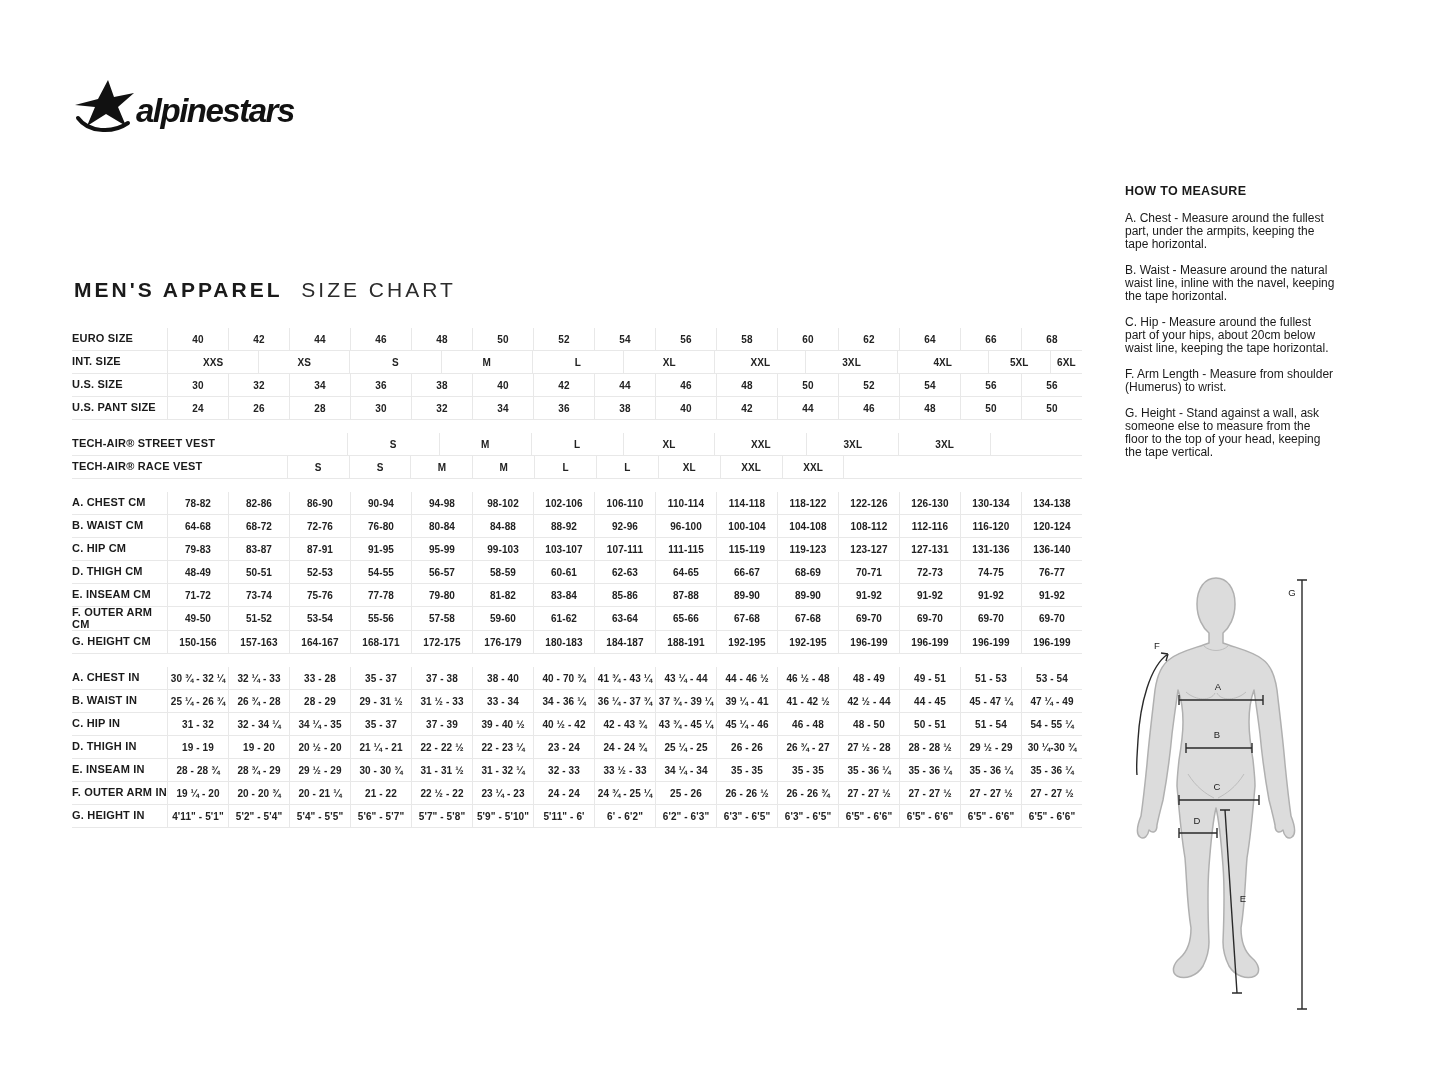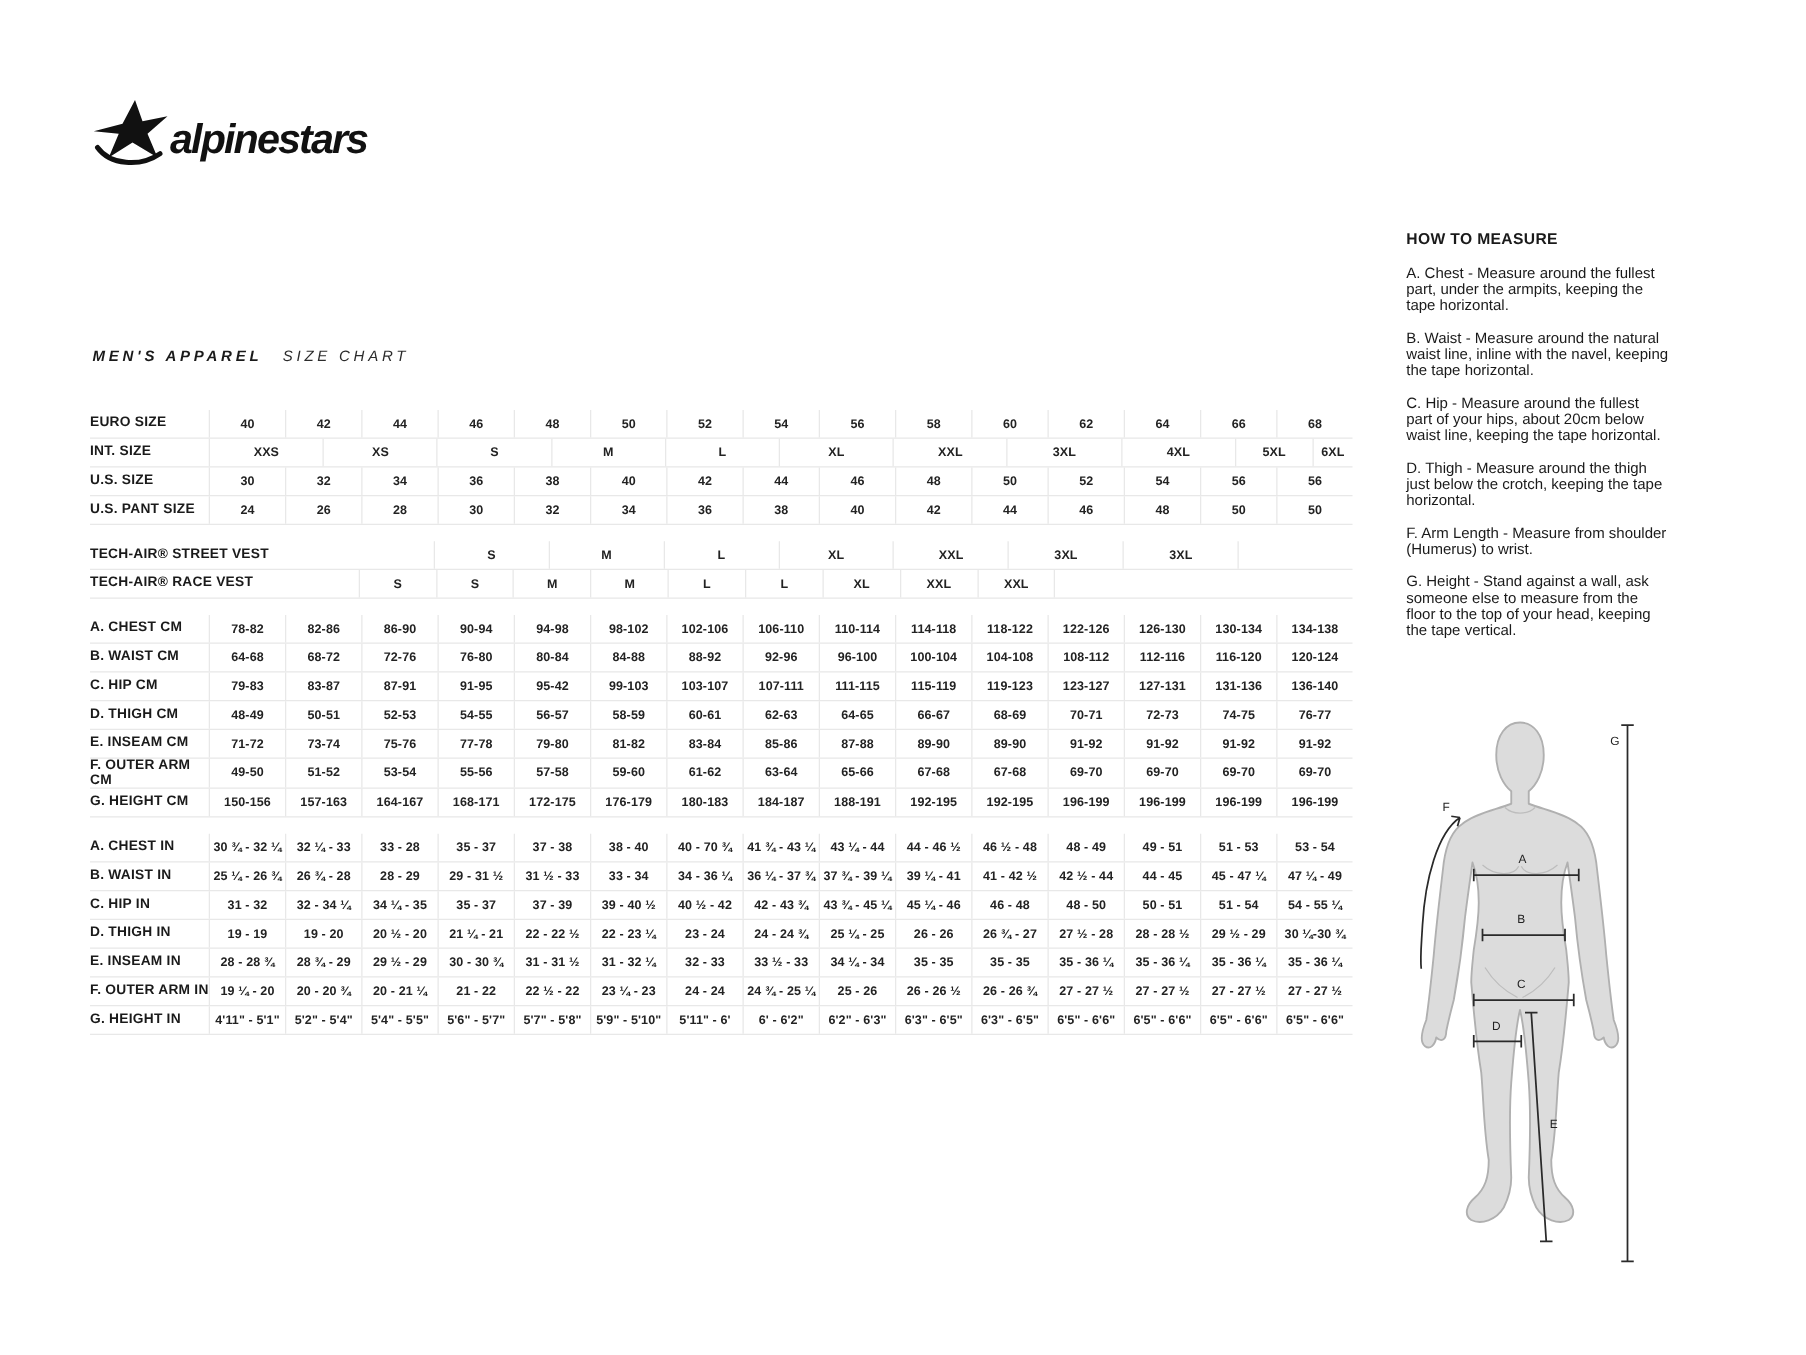--- a/index.html
+++ b/index.html
@@ -3,21 +3,21 @@
 <meta charset="utf-8">
 <style>
   html,body{margin:0;padding:0;background:#fff;}
   .page{position:relative;width:1445px;height:1084px;background:#fff;overflow:hidden;
         font-family:"Liberation Sans", sans-serif;color:#1a1a1a;}
 
   
   .logo{position:absolute;left:72px;top:78px;width:260px;height:62px;}
 
   
-  .title{position:absolute;left:74px;top:278px;font-size:12px;font-style:italic;letter-spacing:3px;white-space:nowrap;text-align:right;}
+  .title{position:absolute;left:74px;top:278px;font-size:21px;letter-spacing:3px;white-space:nowrap;text-align:right;}
   .title .t-bold{font-weight:800;}
   .title .t-light{font-weight:400;color:#2b2b2b;margin-left:10px;}
 
   
   .table{position:absolute;left:72px;top:328px;width:1010px;}
   .tsec{margin-bottom:13px;}
   .trow{display:flex;align-items:stretch;border-bottom:1px solid #e8e8e8;min-height:22px;}
   .rlabel{width:95px;flex:none;font-weight:700;font-size:11px;letter-spacing:.2px;
           display:flex;align-items:center;line-height:1.05;}
   .rlabel.nowrap{white-space:nowrap;overflow:visible;position:relative;z-index:1;}
@@ -208,21 +208,21 @@
             <div class="cell" style="flex-grow: 2;">120-124</div>
           </div>
         </div>
         <div class="trow">
           <div class="rlabel">C. HIP CM</div>
           <div class="cells">
             <div class="cell" style="flex-grow: 2;">79-83</div>
             <div class="cell" style="flex-grow: 2;">83-87</div>
             <div class="cell" style="flex-grow: 2;">87-91</div>
             <div class="cell" style="flex-grow: 2;">91-95</div>
-            <div class="cell" style="flex-grow: 2;">95-42</div>
+            <div class="cell" style="flex-grow: 2;">95-99</div>
             <div class="cell" style="flex-grow: 2;">99-103</div>
             <div class="cell" style="flex-grow: 2;">103-107</div>
             <div class="cell" style="flex-grow: 2;">107-111</div>
             <div class="cell" style="flex-grow: 2;">111-115</div>
             <div class="cell" style="flex-grow: 2;">115-119</div>
             <div class="cell" style="flex-grow: 2;">119-123</div>
             <div class="cell" style="flex-grow: 2;">123-127</div>
             <div class="cell" style="flex-grow: 2;">127-131</div>
             <div class="cell" style="flex-grow: 2;">131-136</div>
             <div class="cell" style="flex-grow: 2;">136-140</div>
@@ -452,21 +452,20 @@
         </div>
       </div>
     </div>
 
   <div class="htm">
     <h3>HOW TO MEASURE</h3>
     <div id="htm-paras">
         <p>A. Chest - Measure around the fullest part, under the armpits, keeping the tape horizontal.</p>
         <p>B. Waist - Measure around the natural waist line, inline with the navel, keeping the tape horizontal.</p>
         <p>C. Hip - Measure around the fullest part of your hips, about 20cm below waist line, keeping the tape horizontal.</p>
-        <p>D. Thigh - Measure around the thigh just below the crotch, keeping the tape horizontal.</p>
         <p>F. Arm Length - Measure from shoulder (Humerus) to wrist.</p>
         <p>G. Height - Stand against a wall, ask someone else to measure from the floor to the top of your head, keeping the tape vertical.</p>
       </div>
   </div>
 
   <div class="figure">
     <svg width="319" height="455" viewBox="0 0 319 455">
 
       <path fill="#dcdcdc" stroke="#b0b0b0" stroke-width="1.5" stroke-linejoin="round" d="M90,10
            C79,10 71,20 71,36 C71,50 77,60 83,65 L83,75

